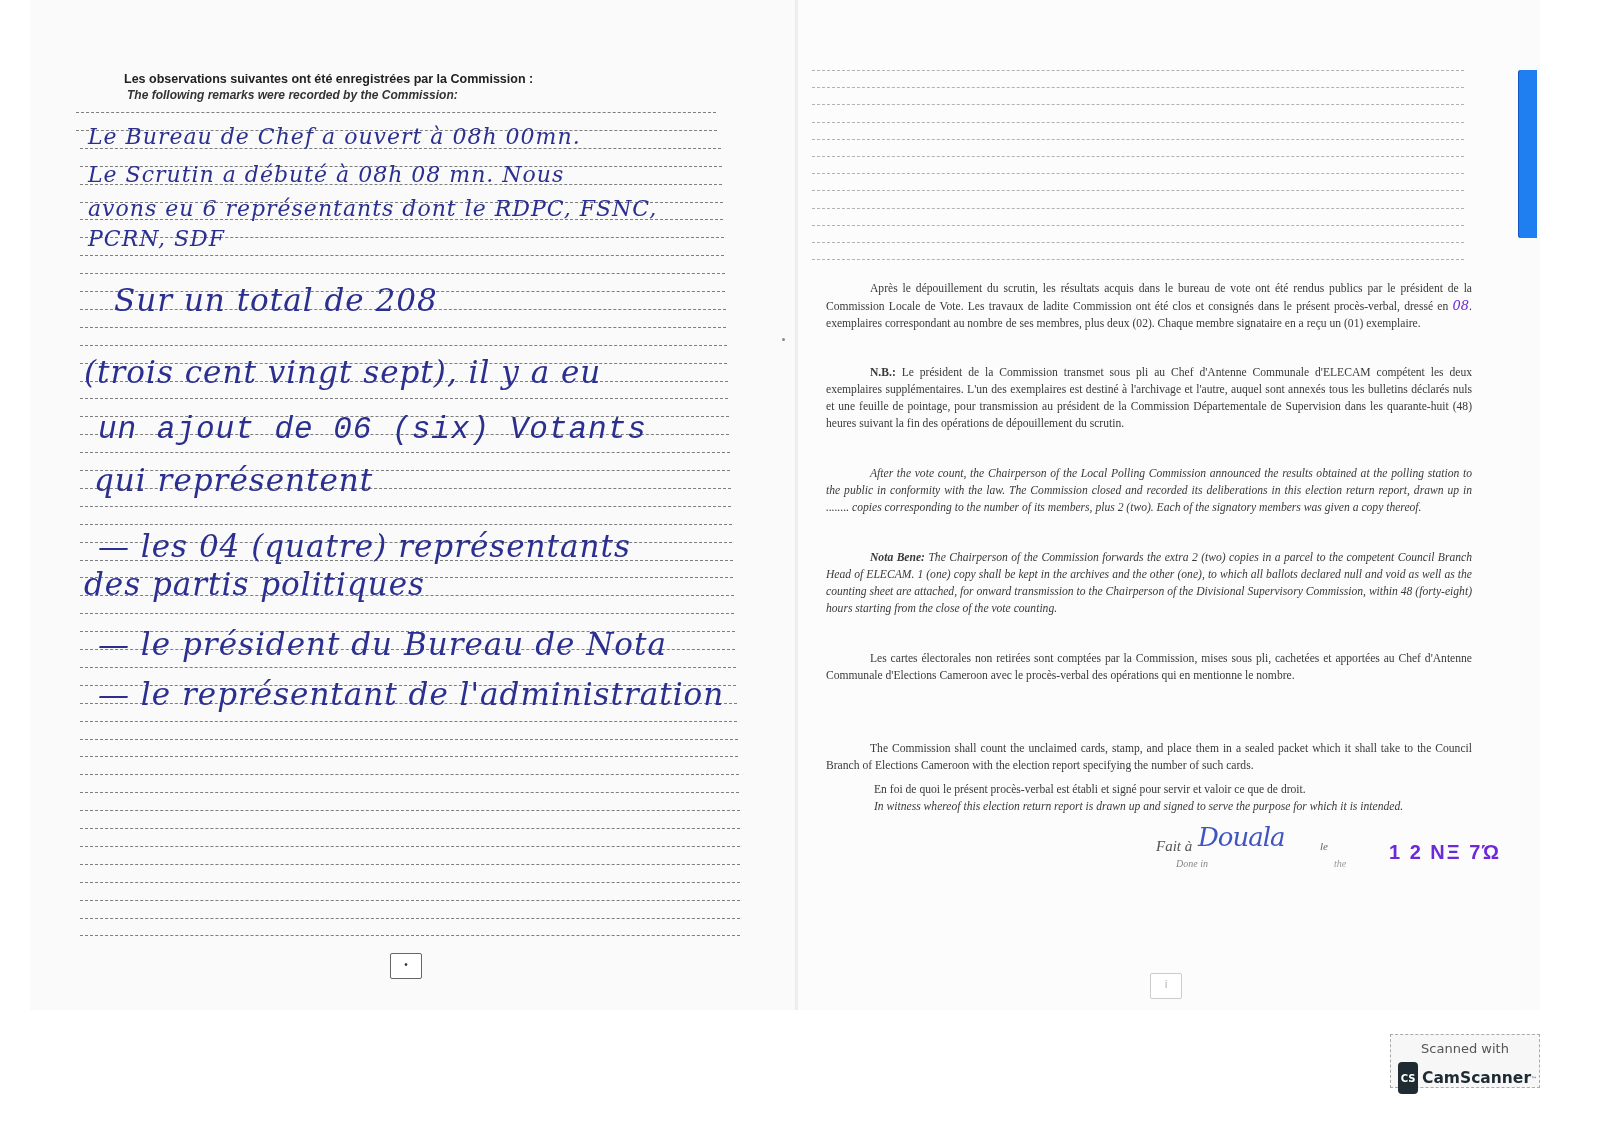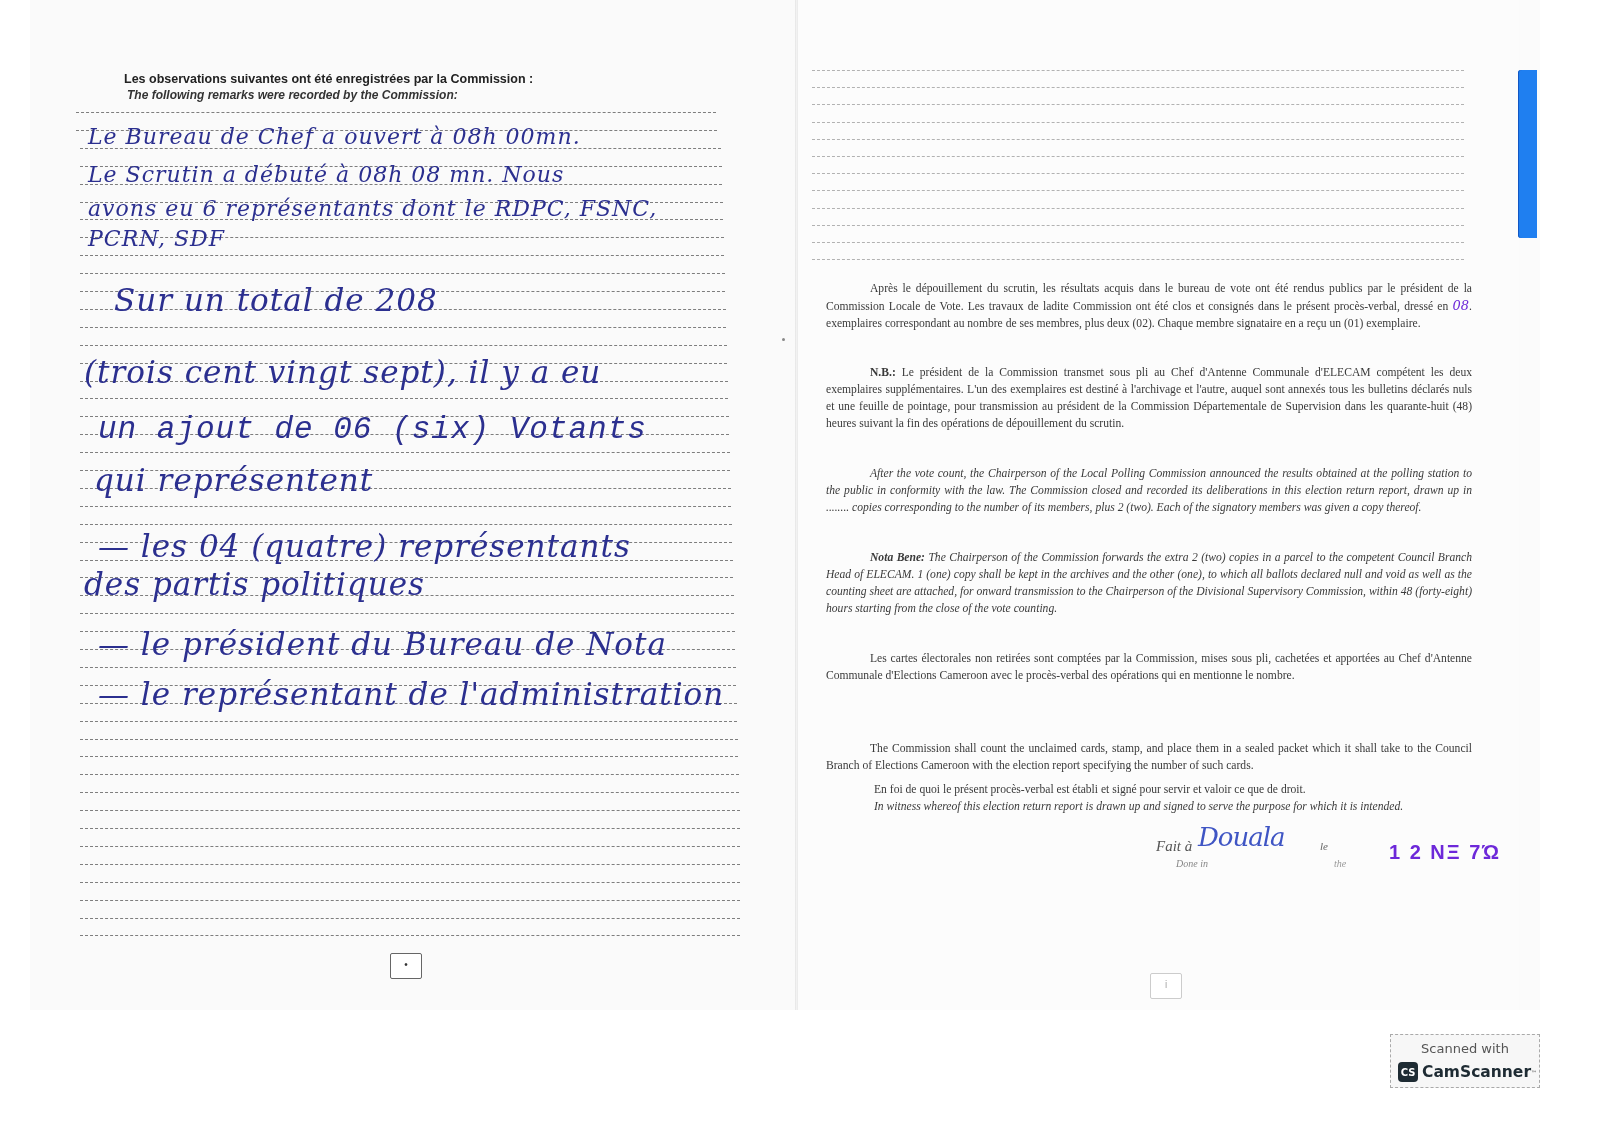--- a/index.html
+++ b/index.html
@@ -114,21 +114,21 @@
     font-family:"DejaVu Sans", "Liberation Sans", sans-serif;
   }
   .cs-top {
     position:absolute; left:0; top:6px; width:100%; text-align:center;
     font-size:13px; color:#555;
   }
   .cs-bottom {
     position:absolute; left:7px; top:27px; display:flex; align-items:center;
   }
   .cs-logo {
-    width:20px; height:20px; background:#1e2b33; color:#fff;
+    width:20px; height:32px; background:#1e2b33; color:#fff;
     border-radius:4px; font-size:10px; font-weight:bold;
     display:flex; align-items:center; justify-content:center;
   }
   .cs-name {
     margin-left:4px; font-size:15.5px; font-weight:bold; color:#1e2b33;
   }
   .cs-tm { font-size:6px; vertical-align:top; color:#333; }
 </style>
 </head>
 <body>

